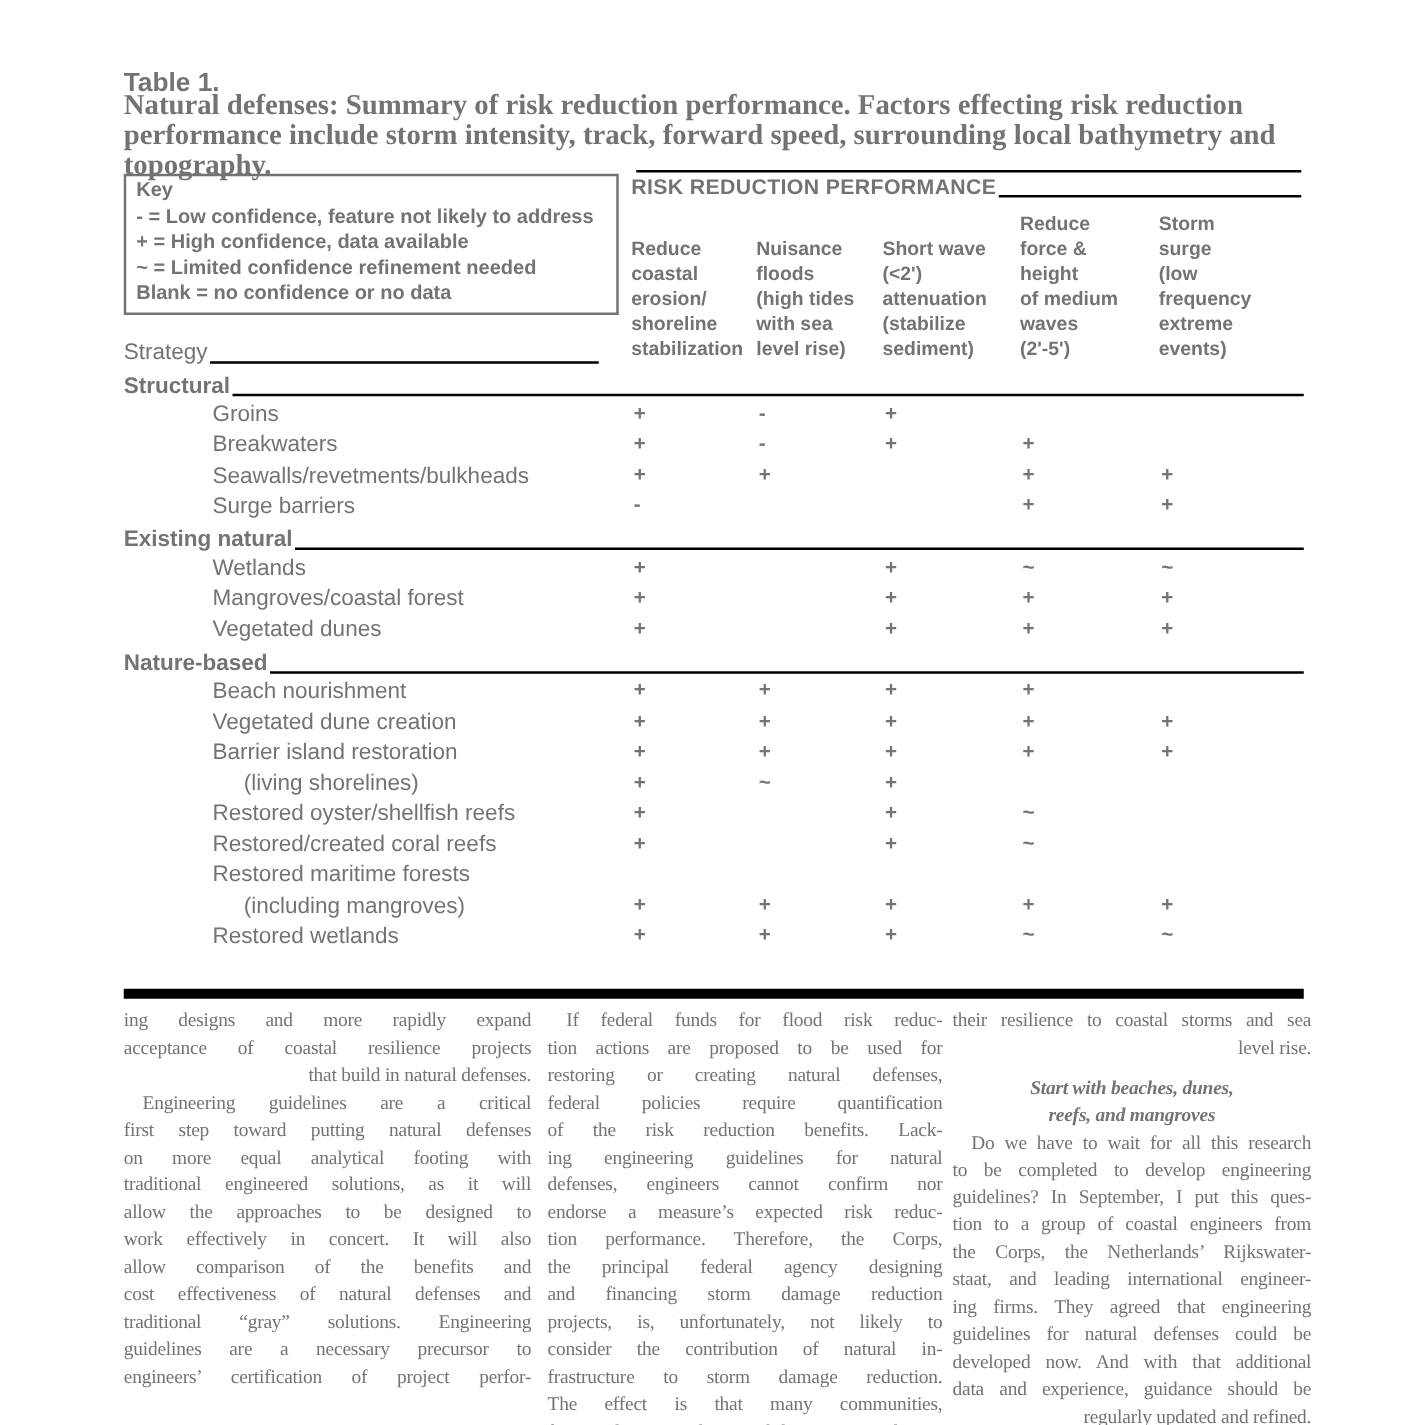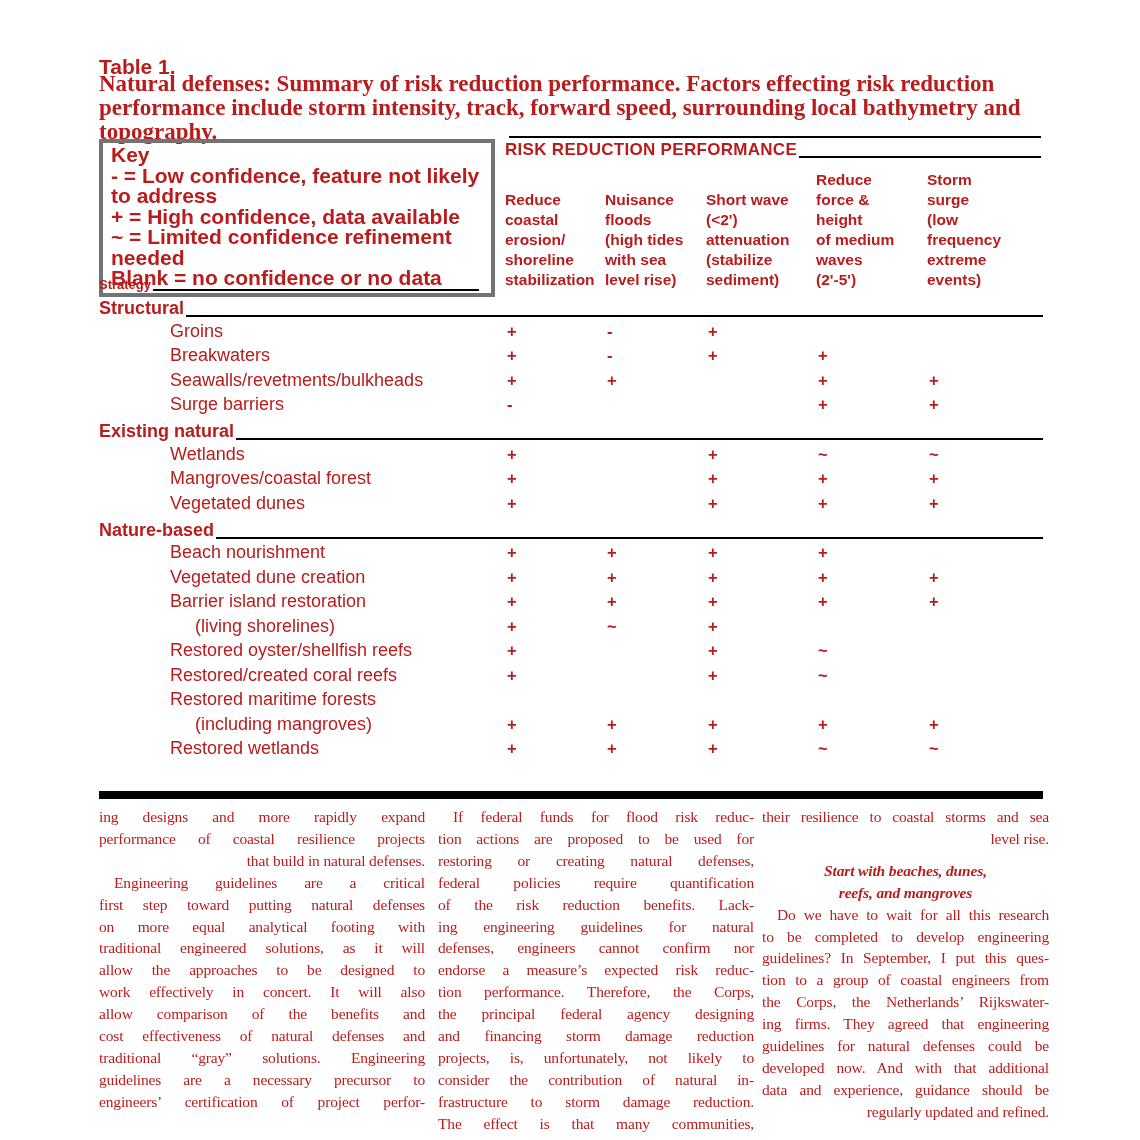--- a/index.html
+++ b/index.html
@@ -1,40 +1,40 @@
 <!DOCTYPE html>
 <html><head>
 <meta charset="utf-8">
 <style>
   * { margin:0; padding:0; box-sizing:border-box; }
   html,body { background:#fff; }
   #page {
     position:relative; width:1140px; height:1140px; background:#ffffff;
-    color:#b91c1c; overflow:hidden;
+    color:#737373; overflow:hidden;
     font-family:"Liberation Sans", sans-serif;
   }
   
   .title { position:absolute; left:99px; top:55px; font-size:21px; font-weight:bold; }
   .caption { position:absolute; left:99px; top:72px; width:944px; font-size:23px; font-weight:bold; line-height:24px;font-family:Liberation Serif, serif; }
   
   .table-area { position:absolute; left:99px; top:136px; width:944px; height:656px; }
   .top-rule { position:absolute; left:410px; top:0; width:532px; border-top:2px solid #000; }
-  .key-box { position:absolute; left:0; top:3px; width:396px; border:4px solid #737373; padding:2px 8px 4px 8px;
-             font-weight:bold; font-size:21px; line-height:20.5px; }
+  .key-box { position:absolute; left:0; top:3px; width:396px; border:2px solid #737373; padding:2px 8px 4px 8px;
+             font-weight:bold; font-size:16px; line-height:20.5px; }
   .key-item { }
   .rrp { position:absolute; left:406px; top:4px; right:2px; display:flex; align-items:flex-end; }
   .rrp-text { font-weight:bold; font-size:17px; letter-spacing:.3px; white-space:nowrap; }
   .rrp-fill { flex:1; border-bottom:2px solid #000; margin-bottom:2px; margin-left:2px; }
   .colhead { position:absolute; font-weight:bold; font-size:15.5px; line-height:20px; }
   .colhead .hline { white-space:nowrap; }
   .ch1,.ch2,.ch3 { top:54px; }
   .ch4,.ch5 { top:34px; }
   .ch1 { left:406px; } .ch2 { left:506px; } .ch3 { left:607px; } .ch4 { left:717px; } .ch5 { left:828px; }
   .strategy-row { position:absolute; left:0; top:135px; width:380px; height:21px; display:flex; align-items:flex-end; }
-  .strategy-label { font-weight:bold; font-size:13px; white-space:nowrap; }
+  .strategy-label { font-weight:normal; font-size:18px; white-space:nowrap; }
   .strategy-fill { flex:1; border-bottom:2.5px solid #000; margin-bottom:1px; margin-left:2px; }
   .rows { position:absolute; left:0; top:158px; right:0; }
   .secrow { display:flex; align-items:flex-end; height:25px;justify-content:center; }
   .seclabel { font-weight:bold; font-size:18px; white-space:nowrap; }
   .secfill { flex:1; border-bottom:2.5px solid #000; margin-bottom:2px; margin-left:2px; }
   .trow { display:grid; grid-template-columns:406px 100px 101px 110px 111px auto; height:24.5px; align-items:center; }
   .tlabel { padding-left:71px; font-size:18px; white-space:nowrap; }
   .tlabel.ind2 { padding-left:96px; }
   .tmark { font-weight:bold; font-size:16.5px; padding-left:2px; }
   
@@ -262,21 +262,21 @@
           <div class="tmark">~</div>
         </div>
       </div>
   </div>
 
   <div class="bar"></div>
 
   <div class="bodycol" id="bc1">
       <div class="bpara">
         <div class="bl jl">ing designs and more rapidly expand</div>
-        <div class="bl jl">performance of coastal resilience projects</div>
+        <div class="bl jl">acceptance of coastal resilience projects</div>
         <div class="bl">that build in natural defenses.</div>
       </div>
       <div class="bpara">
         <div class="bl jl ind">Engineering guidelines are a critical</div>
         <div class="bl jl">first step toward putting natural defenses</div>
         <div class="bl jl">on more equal analytical footing with</div>
         <div class="bl jl">traditional engineered solutions, as it will</div>
         <div class="bl jl">allow the approaches to be designed to</div>
         <div class="bl jl">work effectively in concert. It will also</div>
         <div class="bl jl">allow comparison of the benefits and</div>
@@ -314,20 +314,21 @@
       <div class="bheading">
         <div class="hl">Start with beaches, dunes,</div>
         <div class="hl">reefs, and mangroves</div>
       </div>
       <div class="bpara">
         <div class="bl jl ind">Do we have to wait for all this research</div>
         <div class="bl jl">to be completed to develop engineering</div>
         <div class="bl jl">guidelines? In September, I put this ques-</div>
         <div class="bl jl">tion to a group of coastal engineers from</div>
         <div class="bl jl">the Corps, the Netherlands’ Rijkswater-</div>
+        <div class="bl jl">staat, and leading international engineer-</div>
         <div class="bl jl">ing firms. They agreed that engineering</div>
         <div class="bl jl">guidelines for natural defenses could be</div>
         <div class="bl jl">developed now. And with that additional</div>
         <div class="bl jl">data and experience, guidance should be</div>
         <div class="bl">regularly updated and refined.</div>
       </div>
     </div>
 
 </div>
 

